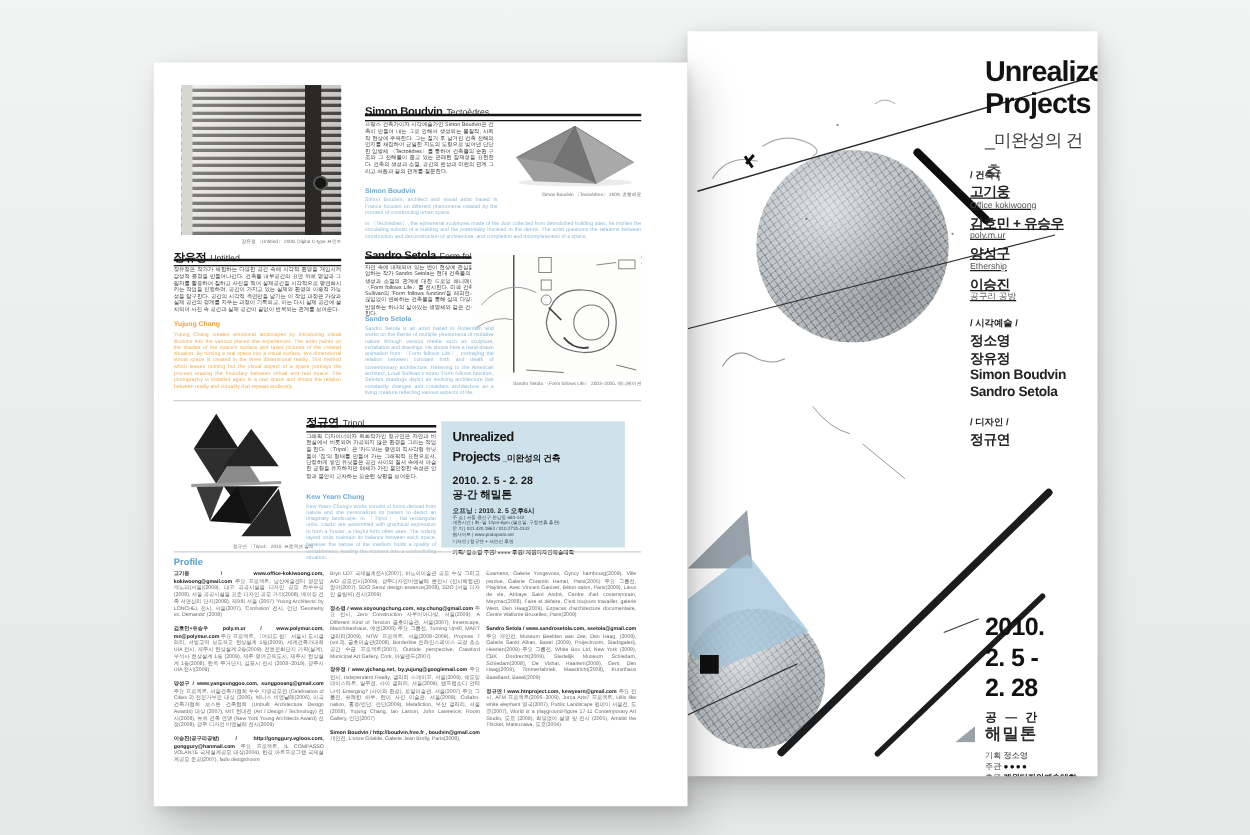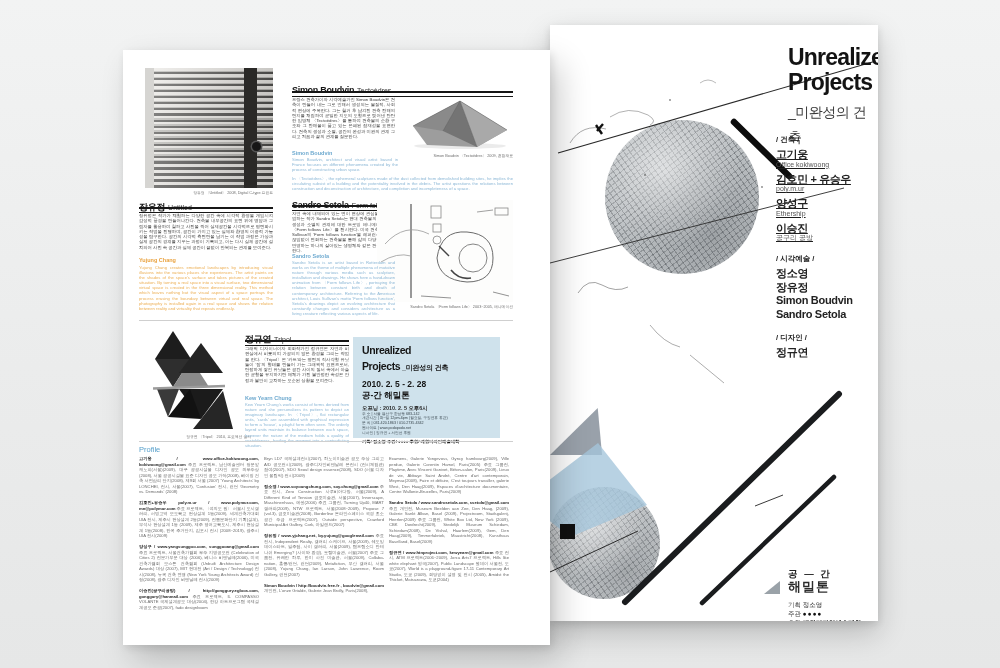--- a/index.html
+++ b/index.html
@@ -75,21 +75,21 @@
   .fig{overflow:hidden;}
   .infobox{left:230px;top:287px;width:147px;height:101px;background:#cfe2ec;
            padding:8px 9px;box-sizing:border-box;color:#161616;}
   .ib-t1{font-size:10.5px;line-height:11px;font-weight:bold;letter-spacing:-0.4px;}
   .ib-sub{font-size:7px;font-weight:bold;letter-spacing:-0.2px;}
   .ib-date{margin-top:6px;font-size:8.5px;line-height:9.5px;font-weight:bold;}
   .ib-venue{font-size:8.5px;line-height:10px;font-weight:bold;}
   .ib-open{margin-top:5px;font-size:5.4px;font-weight:bold;color:#2b2b2b;}
   .ib-line{font-size:3.7px;line-height:4.8px;color:#39464e;}
   .ib-cred{margin-top:4px;font-size:4.3px;font-weight:bold;color:#1c1c1c;}
-  .profile-h{font-size:7.5px;font-weight:normal;color:#58a0cb;}
+  .profile-h{font-size:7.5px;font-weight:bold;color:#58a0cb;}
   .pcol{width:120px;}
   .pfb{margin:0 0 5.5px;font-size:4.2px;line-height:5.5px;color:#6b6b6b;text-align:justify;}
   .pfh{font-weight:bold;color:#232323;}
 </style>
 </head>
 <body>
 
 <div class="stage">
 
   <section class="page poster">
@@ -152,20 +152,25 @@
         <div class="nm2">장유정</div>
         <div class="nm2">Simon Boudvin</div>
         <div class="nm2">Sandro Setola</div>
       </div>
       <div class="cg">
         <div class="cg-label">/ 디자인 /</div>
         <div class="nm2">정규연</div>
       </div>
     </div>
 
+    <div class="abs p-dates">
+      <div>2010.</div>
+      <div>2. 5 -</div>
+      <div>2. 28</div>
+    </div>
     <div class="abs p-venue1">공 — 간</div>
     <div class="abs p-venue2">해밀톤</div>
 
     <div class="abs p-foot">
       <div class="pf-row">
         <span>기획</span>
         <span class="v">정소영</span>
       </div>
       <div class="pf-row">
         <span>주관</span>

